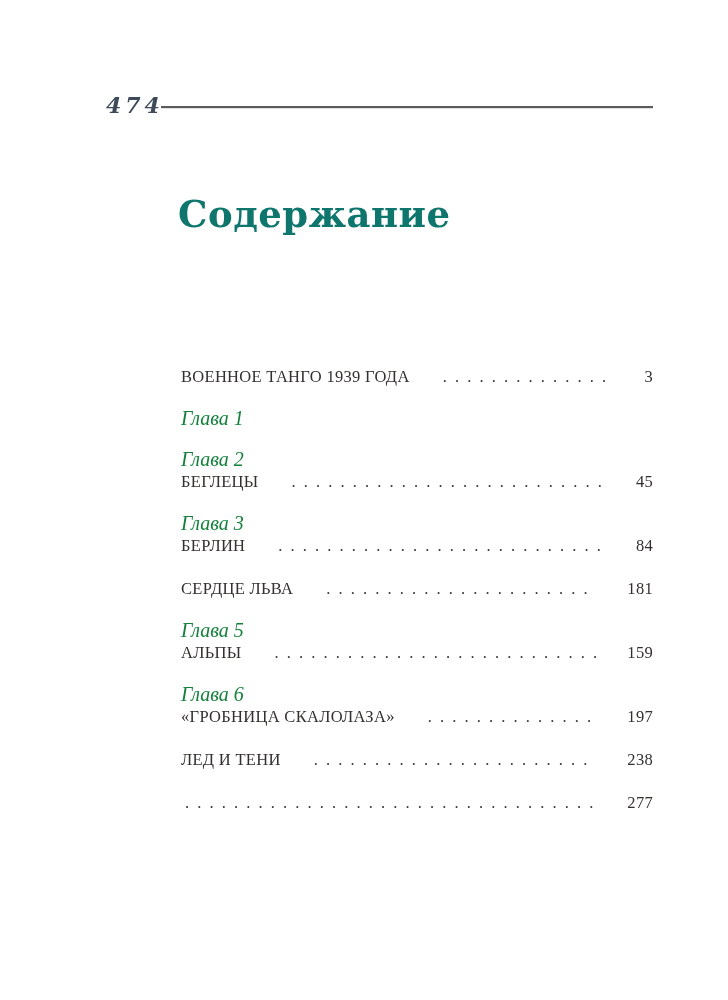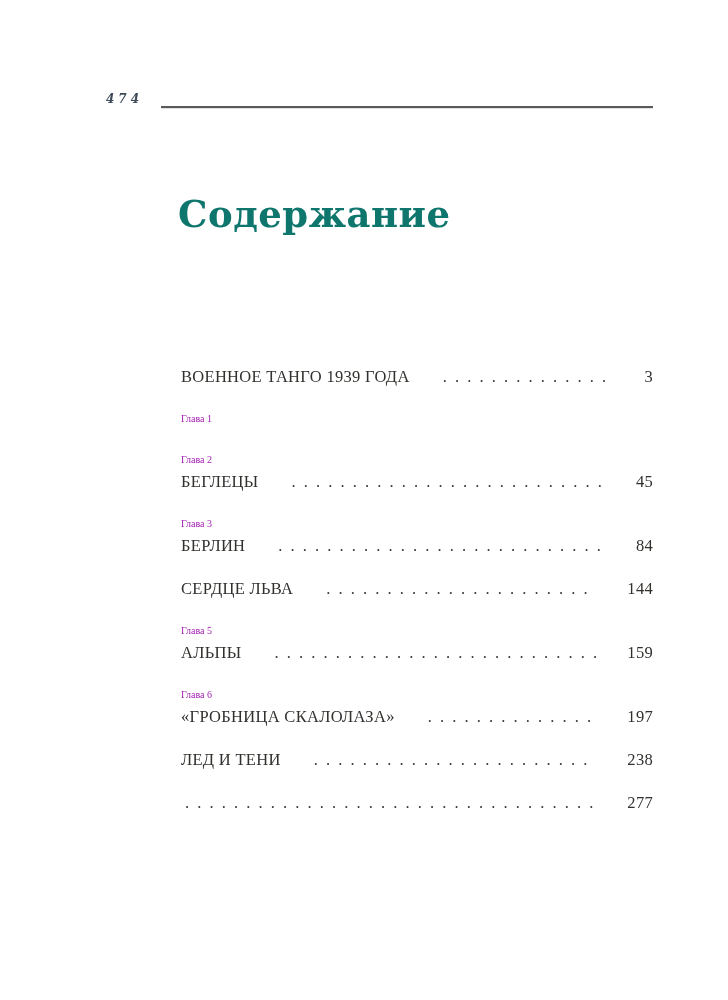--- a/index.html
+++ b/index.html
@@ -15,21 +15,21 @@
     font-family:"Liberation Serif", serif;
     color:var(--text);
     overflow:hidden;
   }
   .page{position:relative;width:728px;height:1000px;background:var(--paper);}
 
   
   .running-head{position:absolute;left:0;top:0;width:100%;}
   .folio{
     position:absolute;left:106px;top:92px;
-    font-size:12px;font-style:italic;font-weight:bold;
+    font-size:22px;font-style:italic;font-weight:bold;
     letter-spacing:4px;color:var(--pagenum);
     font-family:"DejaVu Serif", serif;
   }
   .head-rule{
     position:absolute;left:161px;top:106px;width:492px;height:2px;
     background:var(--rule);
     box-shadow:0 1px 0 rgba(0,0,0,0.12);
   }
 
   
@@ -41,22 +41,23 @@
     letter-spacing:0.5px;
     color:#0f766e;
   }
 
   
   .toc{
     position:absolute;left:181px;top:365px;width:472px;
   }
   .toc-entry{margin-bottom:20px;}
   .chapter-label{
-    font-size:10px;line-height:21px;
-    color:#a21caf;
+    font-style:italic;
+    font-size:20px;line-height:21px;
+    color:#15803d;
   }
   .entry-line{
     display:flex;align-items:baseline;
     font-size:16.5px;line-height:23px;
     letter-spacing:0.3px;
     white-space:nowrap;
     gap:29px;
   }
   .entry-title{flex:0 0 auto;}
   .leader-dots{
@@ -113,21 +114,21 @@
           <span class="entry-title">БЕРЛИН</span>
           <span class="leader-dots"></span>
           <span class="entry-page">84</span>
         </div>
       </div>
 
       <div class="toc-entry">
         <div class="entry-line">
           <span class="entry-title">СЕРДЦЕ ЛЬВА</span>
           <span class="leader-dots"></span>
-          <span class="entry-page">144</span>
+          <span class="entry-page">181</span>
         </div>
       </div>
 
       <div class="toc-entry">
         <div class="chapter-label">Глава 5</div>
         <div class="entry-line">
           <span class="entry-title">АЛЬПЫ</span>
           <span class="leader-dots"></span>
           <span class="entry-page">159</span>
         </div>

